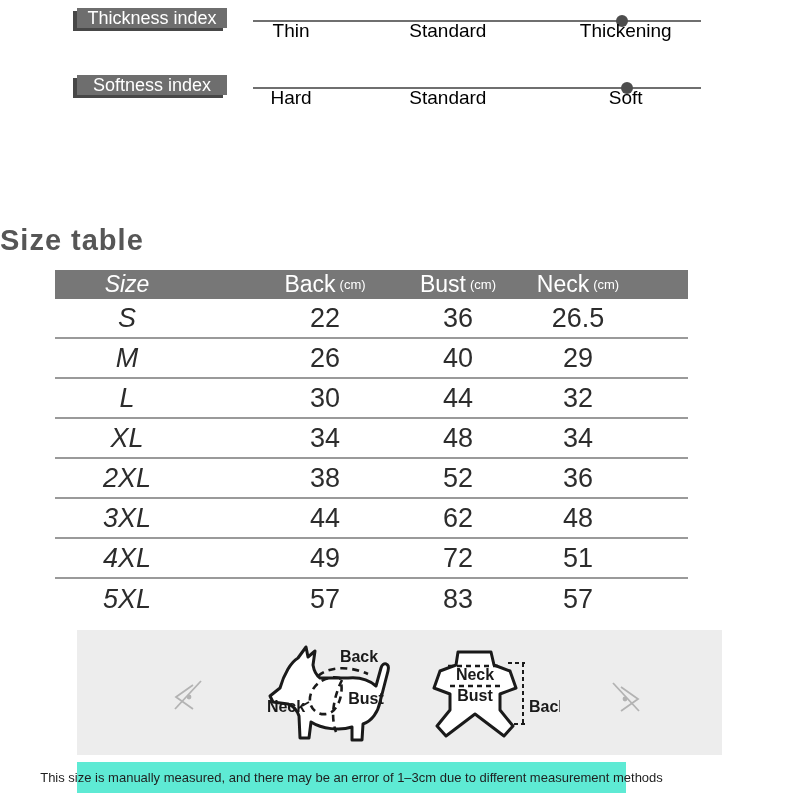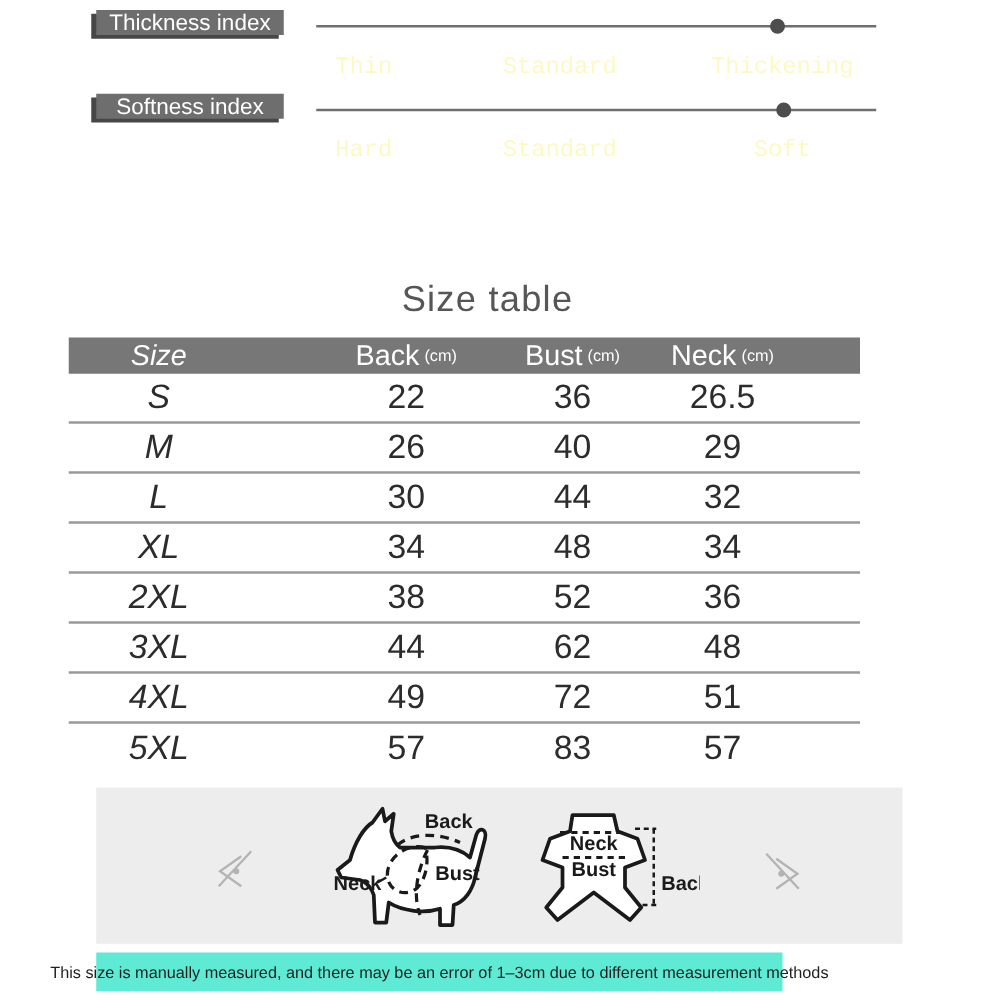--- a/index.html
+++ b/index.html
@@ -8,27 +8,27 @@
 
   
   .idx-row{position:absolute;left:0;width:100%;height:60px;}
   .idx-row.r1{top:8px;} .idx-row.r2{top:75px;} .idx-row.r3{top:144px;}
   .idx-box{position:absolute;left:77px;top:0;width:150px;height:20px;background:#6e6e6e;
            color:#fff;display:flex;align-items:center;justify-content:center;
            font-size:18px;box-shadow:-4px 3px 0 #474747;white-space:nowrap;}
   .idx-scale{position:absolute;left:253px;top:12px;width:448px;height:2px;background:#6f6f6f;}
   .idx-dot{position:absolute;top:-5px;width:12px;height:12px;border-radius:50%;
            background:#4d4d4d;transform:translateX(-50%);}
-  .idx-tick{position:absolute;top:22px;font-size:19px;color:#fef9c3;
-            transform:translateX(-50%);white-space:nowrap;font-family:Liberation Mono, monospace;}
+  .idx-tick{position:absolute;top:0;font-size:19px;color:#000000;
+            transform:translateX(-50%);white-space:nowrap;}
   .t0{left:8.5%;} .t1{left:43.5%;} .t2{left:83.2%;}
 
   
-  .size-title{position:absolute;top:224px;left:0;width:780px;text-align:center;
-              font-size:29px;font-weight:normal;color:#565656;letter-spacing:1px;}
+  .size-title{position:absolute;top:224px;left:0;width:780px;text-align:left;
+              font-size:29px;font-weight:bold;color:#565656;letter-spacing:1px;}
   .stable{position:absolute;left:55px;top:270px;width:633px;}
   .thead{position:relative;height:29px;background:#777777;}
   .hcell{position:absolute;top:0;height:29px;display:flex;align-items:center;gap:4px;
          transform:translateX(-50%);color:#fff;font-size:23px;white-space:nowrap;}
   .hcell .unit{font-size:13px;margin-top:0;}
   .c-size{left:72px;font-style:italic;} .c-back{left:270px;} .c-bust{left:403px;} .c-neck{left:523px;}
   .trow{position:relative;height:38px;border-bottom:2px solid #9a9a9a;}
   .trow:last-child{border-bottom:none;height:40px;}
   .trow span{position:absolute;top:50%;transform:translate(-50%,-50%);
              font-size:27px;color:#2c2c2c;white-space:nowrap;}

